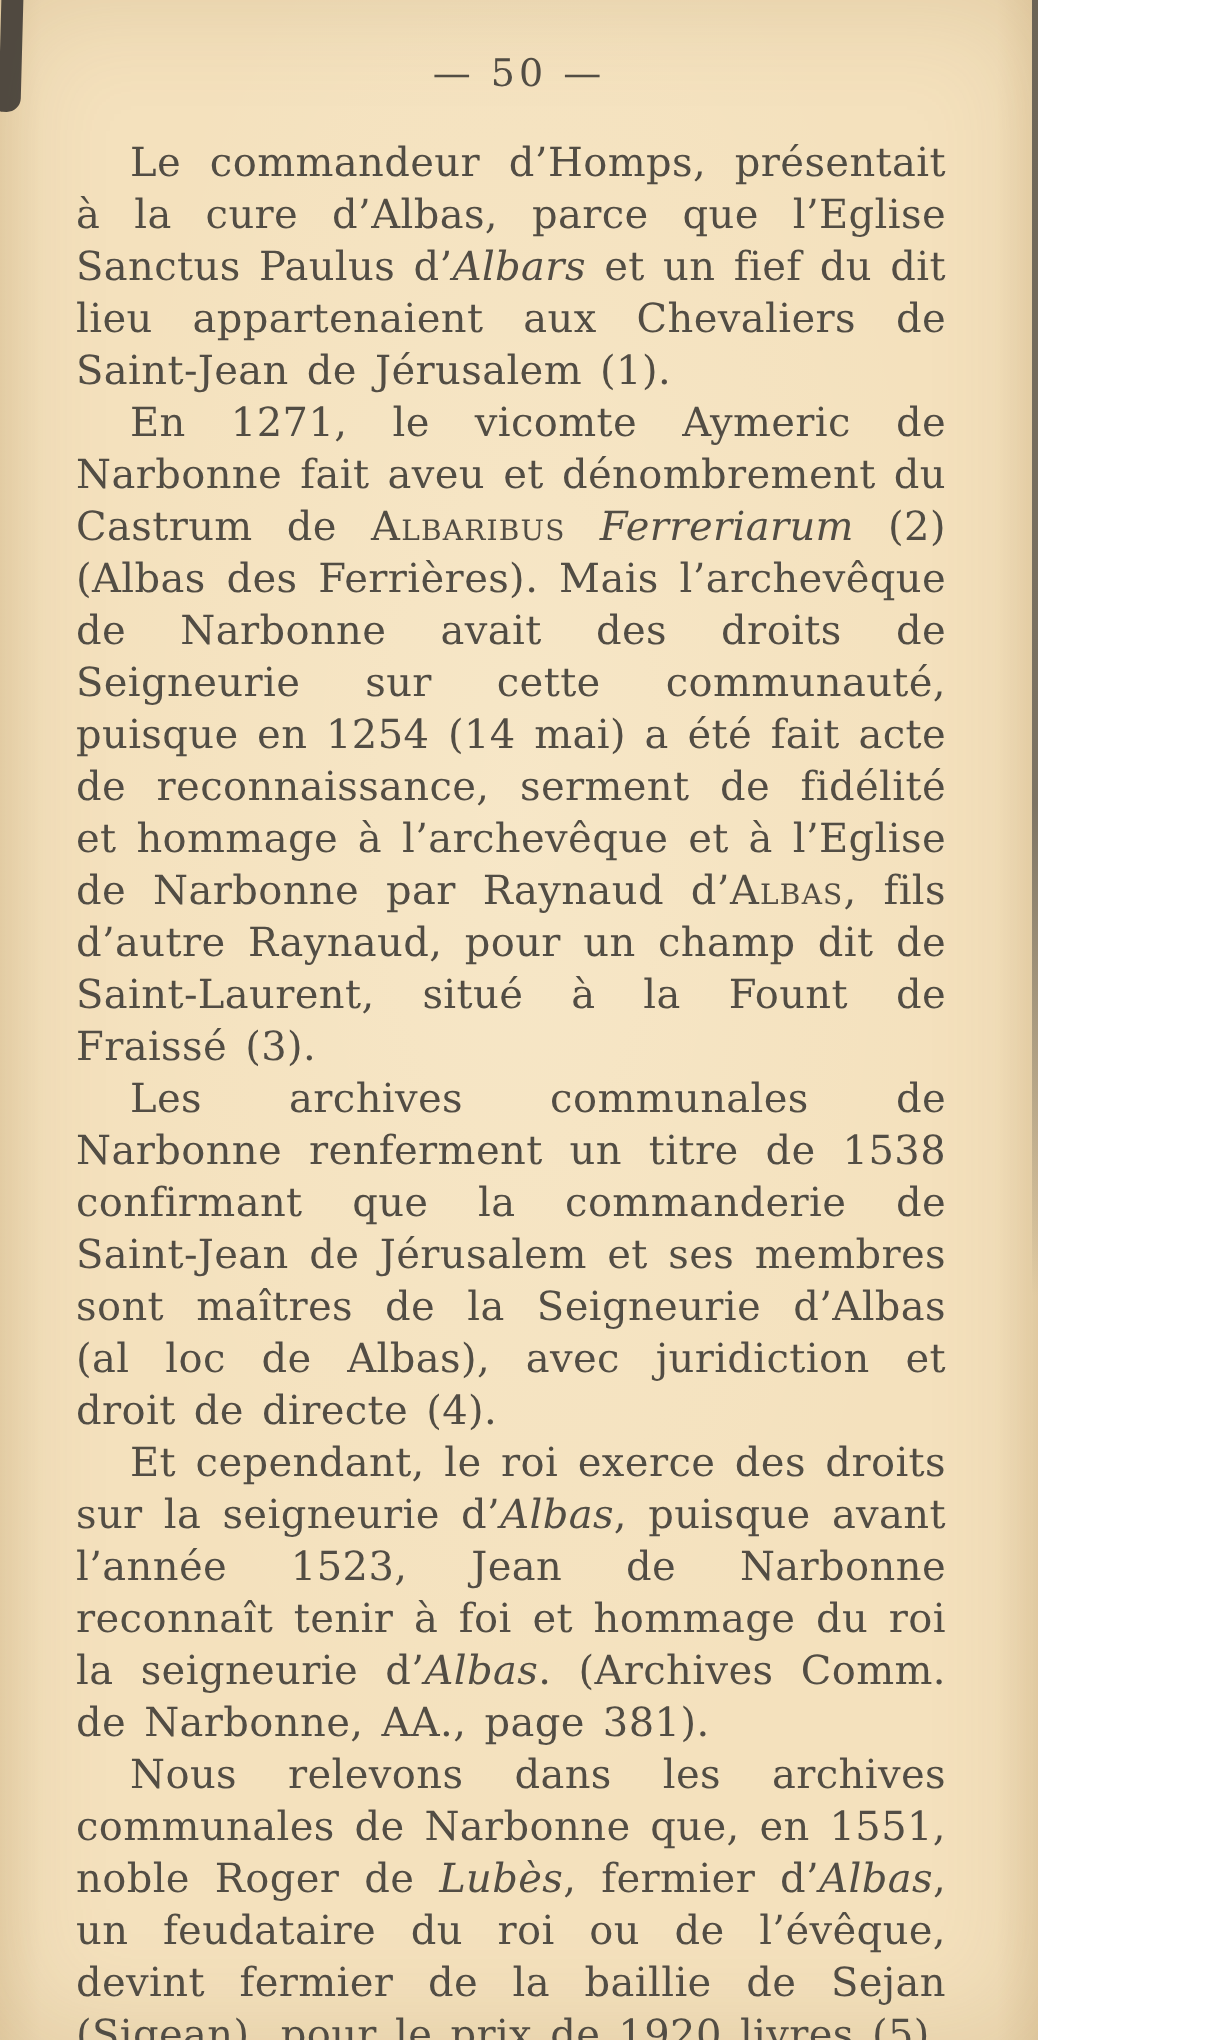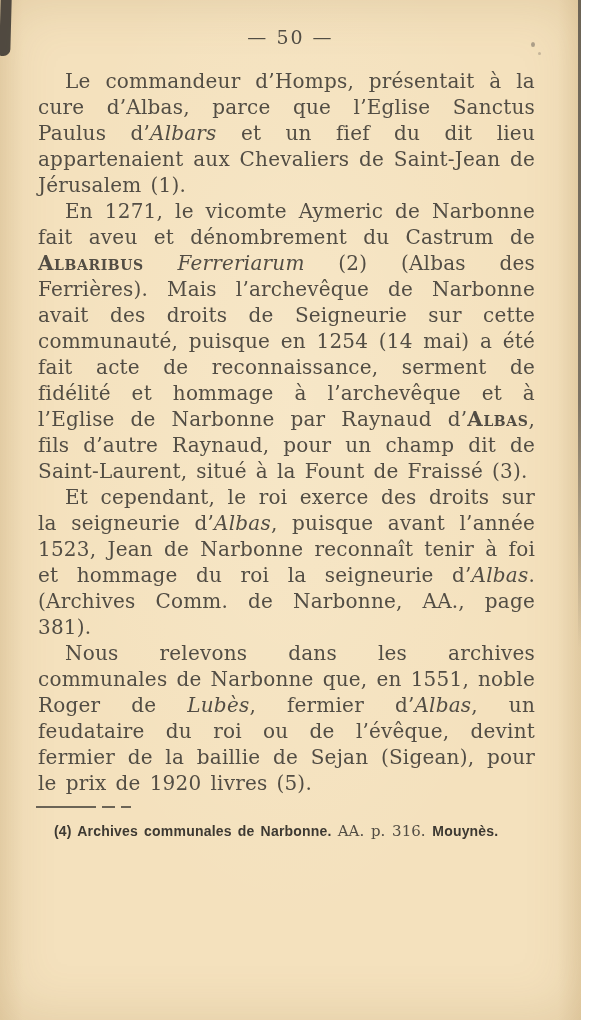--- a/index.html
+++ b/index.html
@@ -8,21 +8,21 @@
     --ink:#524d44;
     --ink-bold:#3d3932;
     --artifact:#433e37;
   }
   *{margin:0;padding:0;box-sizing:border-box;}
   html,body{width:615px;height:1020px;overflow:hidden;}
   body{font-family:"DejaVu Serif", serif;}
 
   .page{
     position:relative;
-    width:581px;height:1020px;
+    width:519px;height:1020px;
     background:
       radial-gradient(ellipse at 50% 40%, rgba(255,248,230,0.25) 0%, rgba(255,248,230,0) 60%),
       linear-gradient(to right, rgba(160,120,60,0.10) 0%, rgba(160,120,60,0) 4%, rgba(160,120,60,0) 96%, rgba(160,120,60,0.12) 100%),
       var(--paper);
     box-shadow: inset 0 0 55px rgba(140,100,40,0.18);
     overflow:hidden;
     color:var(--ink);
   }
 
   
@@ -59,21 +59,21 @@
     font-size:20px;
     line-height:26px;
     text-align:justify;
     text-indent:27px;
     word-spacing:2.5px;
     letter-spacing:0.2px;
     color:var(--ink);
   }
   .seg-n{}
   .seg-i{font-style:italic;}
-  .seg-sc{font-variant:small-caps;letter-spacing:0.6px;font-weight:bold;}
+  .seg-sc{font-variant:small-caps;letter-spacing:0.6px;}
 
   .footnote-rule{
     margin:10px 0 13px 36px;
     display:flex;align-items:center;gap:6px;
   }
   .footnote-rule .bar{height:2px;background:var(--ink);opacity:.85;}
   .bar-long{width:60px;}
   .bar-mid{width:13px;}
   .bar-short{width:10px;}
 
@@ -104,20 +104,21 @@
   <div class="artifact-topleft"></div>
   <div class="artifact-right"></div>
   <div class="speck speck1"></div>
   <div class="speck speck2"></div>
 
   <div class="header">— 50 —</div>
 
   <div class="content" id="paragraphs">
       <p class="para"><span class="seg-n">Le commandeur d’Homps, présentait à la cure d’Albas, parce que l’Eglise Sanctus Paulus d’</span><span class="seg-i">Albars</span><span class="seg-n"> et un fief du dit lieu appartenaient aux Chevaliers de Saint-Jean de Jérusalem (1).</span></p>
       <p class="para"><span class="seg-n">En 1271, le vicomte Aymeric de Narbonne fait aveu et dénombrement du Castrum de </span><span class="seg-sc">Albaribus</span><span class="seg-n"> </span><span class="seg-i">Ferreriarum</span><span class="seg-n"> (2) (Albas des Ferrières). Mais l’archevêque de Narbonne avait des droits de Seigneurie sur cette communauté, puisque en 1254 (14 mai) a été fait acte de reconnaissance, serment de fidélité et hommage à l’archevêque et à l’Eglise de Narbonne par Raynaud d’</span><span class="seg-sc">Albas</span><span class="seg-n">, fils d’autre Raynaud, pour un champ dit de Saint-Laurent, situé à la Fount de Fraissé (3).</span></p>
+      <p class="para"><span class="seg-n">Les archives communales de Narbonne renferment un titre de 1538 confirmant que la commanderie de Saint-Jean de Jérusalem et ses membres sont maîtres de la Seigneurie d’Albas (al loc de Albas), avec juridiction et droit de directe (4).</span></p>
       <p class="para"><span class="seg-n">Et cependant, le roi exerce des droits sur la seigneurie d’</span><span class="seg-i">Albas</span><span class="seg-n">, puisque avant l’année 1523, Jean de Narbonne reconnaît tenir à foi et hommage du roi la seigneurie d’</span><span class="seg-i">Albas</span><span class="seg-n">. (Archives Comm. de Narbonne, AA., page 381).</span></p>
       <p class="para"><span class="seg-n">Nous relevons dans les archives communales de Narbonne que, en 1551, noble Roger de </span><span class="seg-i">Lubès</span><span class="seg-n">, fermier d’</span><span class="seg-i">Albas</span><span class="seg-n">, un feudataire du roi ou de l’évêque, devint fermier de la baillie de Sejan (Sigean), pour le prix de 1920 livres (5).</span></p>
     </div>
 
   <div class="footnote-rule">
     <span class="bar bar-long"></span>
     <span class="bar bar-mid"></span>
     <span class="bar bar-short"></span>
   </div>
 

